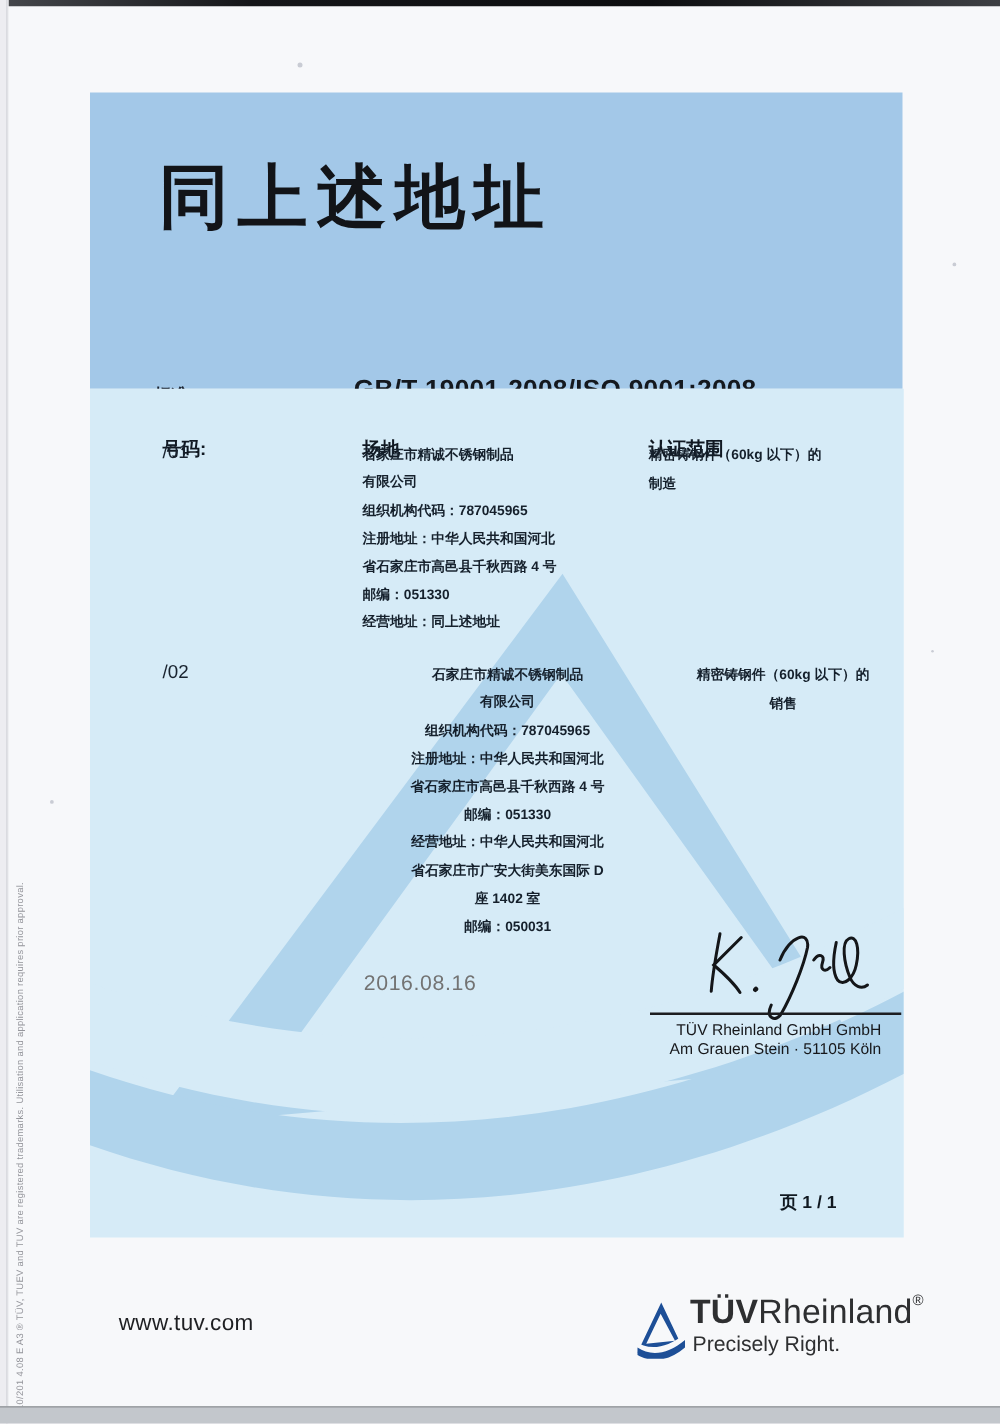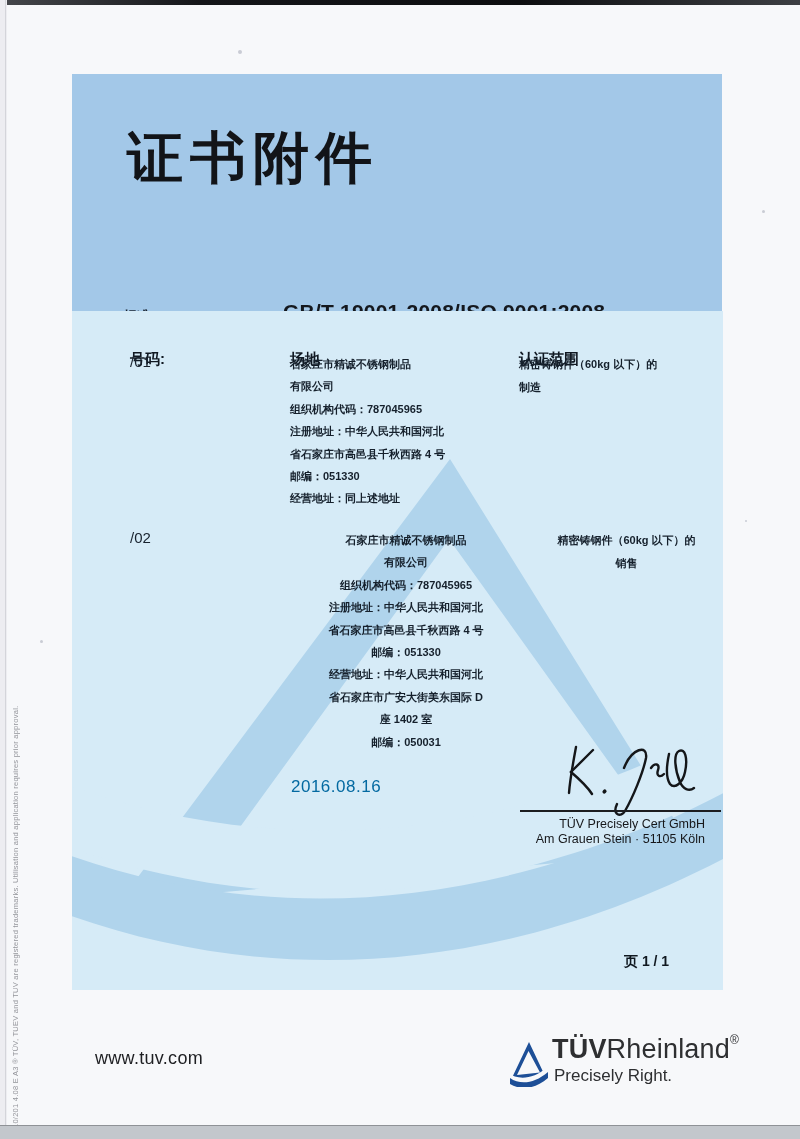--- a/index.html
+++ b/index.html
@@ -26,21 +26,21 @@
   .kv-reg-label{left:49px;top:270px;}
   .kv-reg-value{position:absolute;left:211px;top:270px;font-size:15px;font-weight:500;color:#1d2530;letter-spacing:.4px;}
   
   .th{position:absolute;top:16px;font-size:15px;font-weight:700;color:#101822;margin-top:23px;}
   .col-num{left:58px;}  .col-site{left:218px;}  .col-scope{left:447px;}
   .row-num{position:absolute;font-size:15px;font-weight:500;color:#18222e;}
   .lines{position:absolute;font-size:11px;font-weight:700;color:#15202c;line-height:22.4px;white-space:pre-line;}
   .site{width:232px;}
   .scope{width:215px;line-height:23px;}
   .r1{top:42px;} .r2{top:218px;text-align:center;}
-  .issue-date{position:absolute;left:219px;top:466px;font-size:17px;font-weight:500;color:#0369a1;letter-spacing:.5px;}
+  .issue-date{position:absolute;left:219px;top:466px;font-size:17px;font-weight:500;color:#737373;letter-spacing:.5px;}
   .signature{position:absolute;left:488px;top:426px;}
   .sig-line{position:absolute;left:448px;top:499px;width:201px;height:2px;background:#1c1d20;}
   .sig-block{position:absolute;right:18px;top:506px;width:260px;text-align:right;
              font-size:12.5px;font-weight:500;color:#16171a;line-height:14.5px;}
   .page-num{position:absolute;left:552px;top:642px;font-size:14px;font-weight:700;color:#101820;}
   
   .website{position:absolute;left:95px;top:1048px;font-size:18px;color:#1e1f22;letter-spacing:.3px;}
   .brand-mark{position:absolute;left:508px;top:1040px;}
   .brand-word{position:absolute;left:552px;top:1033px;font-size:27px;color:#2e2f31;letter-spacing:.2px;}
   .brand-word b{font-weight:700;} .brand-word .reg{font-size:12px;vertical-align:14px;}
@@ -55,21 +55,21 @@
   <div class="left-strip"></div>
   <div class="left-line"></div>
   <div class="speck" style="left:762px;top:210px;width:3px;height:3px;"></div>
   <div class="speck" style="left:745px;top:520px;width:2px;height:2px;"></div>
   <div class="speck" style="left:238px;top:50px;width:4px;height:4px;"></div>
   <div class="speck" style="left:40px;top:640px;width:3px;height:3px;"></div>
 
   <div class="margin-note">10/201 4.08 E A3   ®   TÜV, TUEV and TUV are registered trademarks. Utilisation and application requires prior approval.</div>
 
   <div class="header-band">
-    <div class="doc-title">证书附件</div>
+    <div class="doc-title">同上述地址</div>
     <div class="kv-label kv-std-label">标准</div>
     <div class="kv-std-value">GB/T 19001-2008/ISO 9001:2008</div>
     <div class="kv-label kv-reg-label">证书登记号码:</div>
     <div class="kv-reg-value">01 100 074938</div>
   </div>
 
   <div class="content-band">
 
     <svg class="watermark" width="651" height="679" viewBox="0 0 651 679">
       <path fill="#b0d4ec" fill-rule="evenodd" d="M378,148 L48,590 L622,540 Z  M377,228 L142,552 L582,514 Z"></path>
@@ -113,21 +113,21 @@
         <path d="M16,10 C13,26 10,42 9,56"></path>
         <path d="M33,13 C23,23 15,31 11,35 C18,41 27,49 32,57"></path>
         <path d="M44,54 C45,53 46,54 45,55 C44,56 43,55 44,54"></path>
         <path d="M64,31 C72,11 88,7 86,21 C83,36 73,60 65,74 C61,81 52,78 57,67"></path>
         <path d="M91,31 C95,25 100,27 98,33 C96,39 100,41 104,37"></path>
         <path d="M109,17 C106,31 106,41 110,47 C115,53 123,45 125,35 C128,21 125,11 119,14 C113,17 115,33 120,45 C123,52 129,55 134,51"></path>
       </g>
     </svg>
     <div class="sig-line"></div>
     <div class="sig-block">
-      <div>TÜV Precisely Cert GmbH</div>
+      <div>TÜV Rheinland GmbH GmbH</div>
       <div>Am Grauen Stein · 51105 Köln</div>
     </div>
 
     <div class="page-num">页 1 / 1</div>
   </div>
 
   <div class="website">www.tuv.com</div>
 
   <svg class="brand-mark" width="40" height="47" viewBox="0 0 40 47">
     <path fill="#1d4f97" fill-rule="evenodd" d="M21,2 L2,42 L38,38 Z  M20.5,11 L9,35 L32,32.5 Z"></path>

